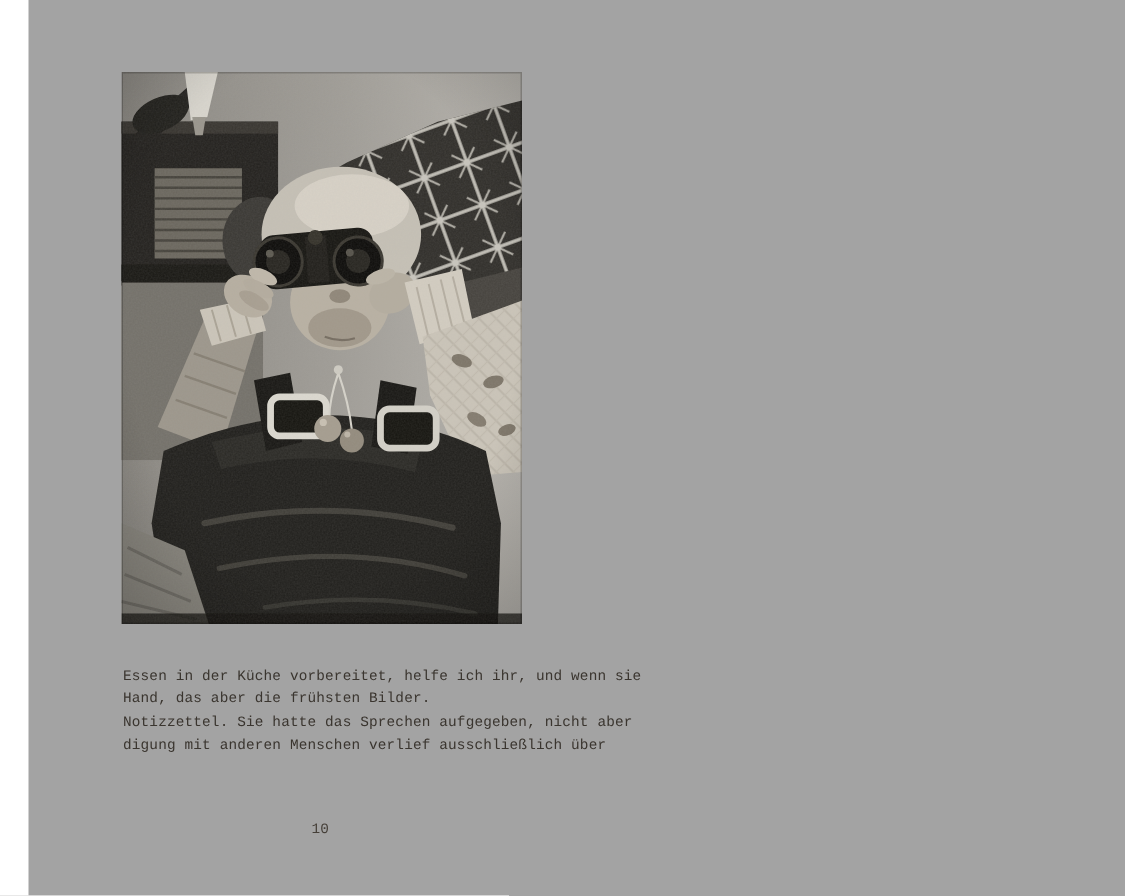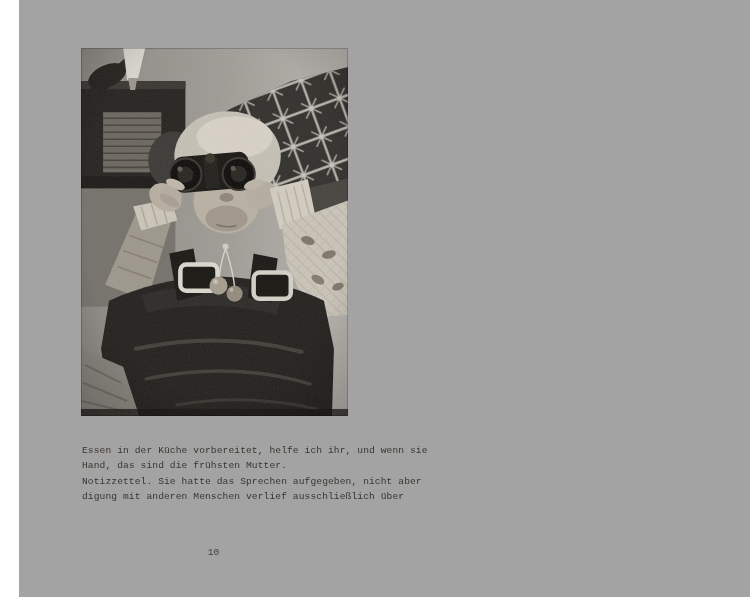--- a/index.html
+++ b/index.html
@@ -167,21 +167,21 @@
         </g>
 
         <rect x="0" y="0" width="266" height="367" filter="url(#grain)" opacity="0.28"></rect>
         <rect x="0" y="0" width="266" height="367" fill="url(#vig)"></rect>
         <rect x="0.5" y="0.5" width="265" height="366" fill="none" stroke="#00000033"></rect>
       </svg>
     </figure>
 
     <div class="textblock left-text" id="left-lines">
         <div class="line"><span>Essen in der Küche vorbereitet, helfe ich ihr, und wenn sie</span></div>
-        <div class="line end"><span>Hand, das sind die frühsten Mutter.</span></div>
+        <div class="line end"><span>Hand, das aber die frühsten Bilder.</span></div>
         <div class="line end"><span>Notizzettel. Sie hatte das Sprechen aufgegeben, nicht aber</span></div>
         <div class="line"><span>digung mit anderen Menschen verlief ausschließlich über</span></div>
       </div>
 
     <div class="pagenum left-num">10</div>
   </section>
 
   <section class="page right">
     
 

